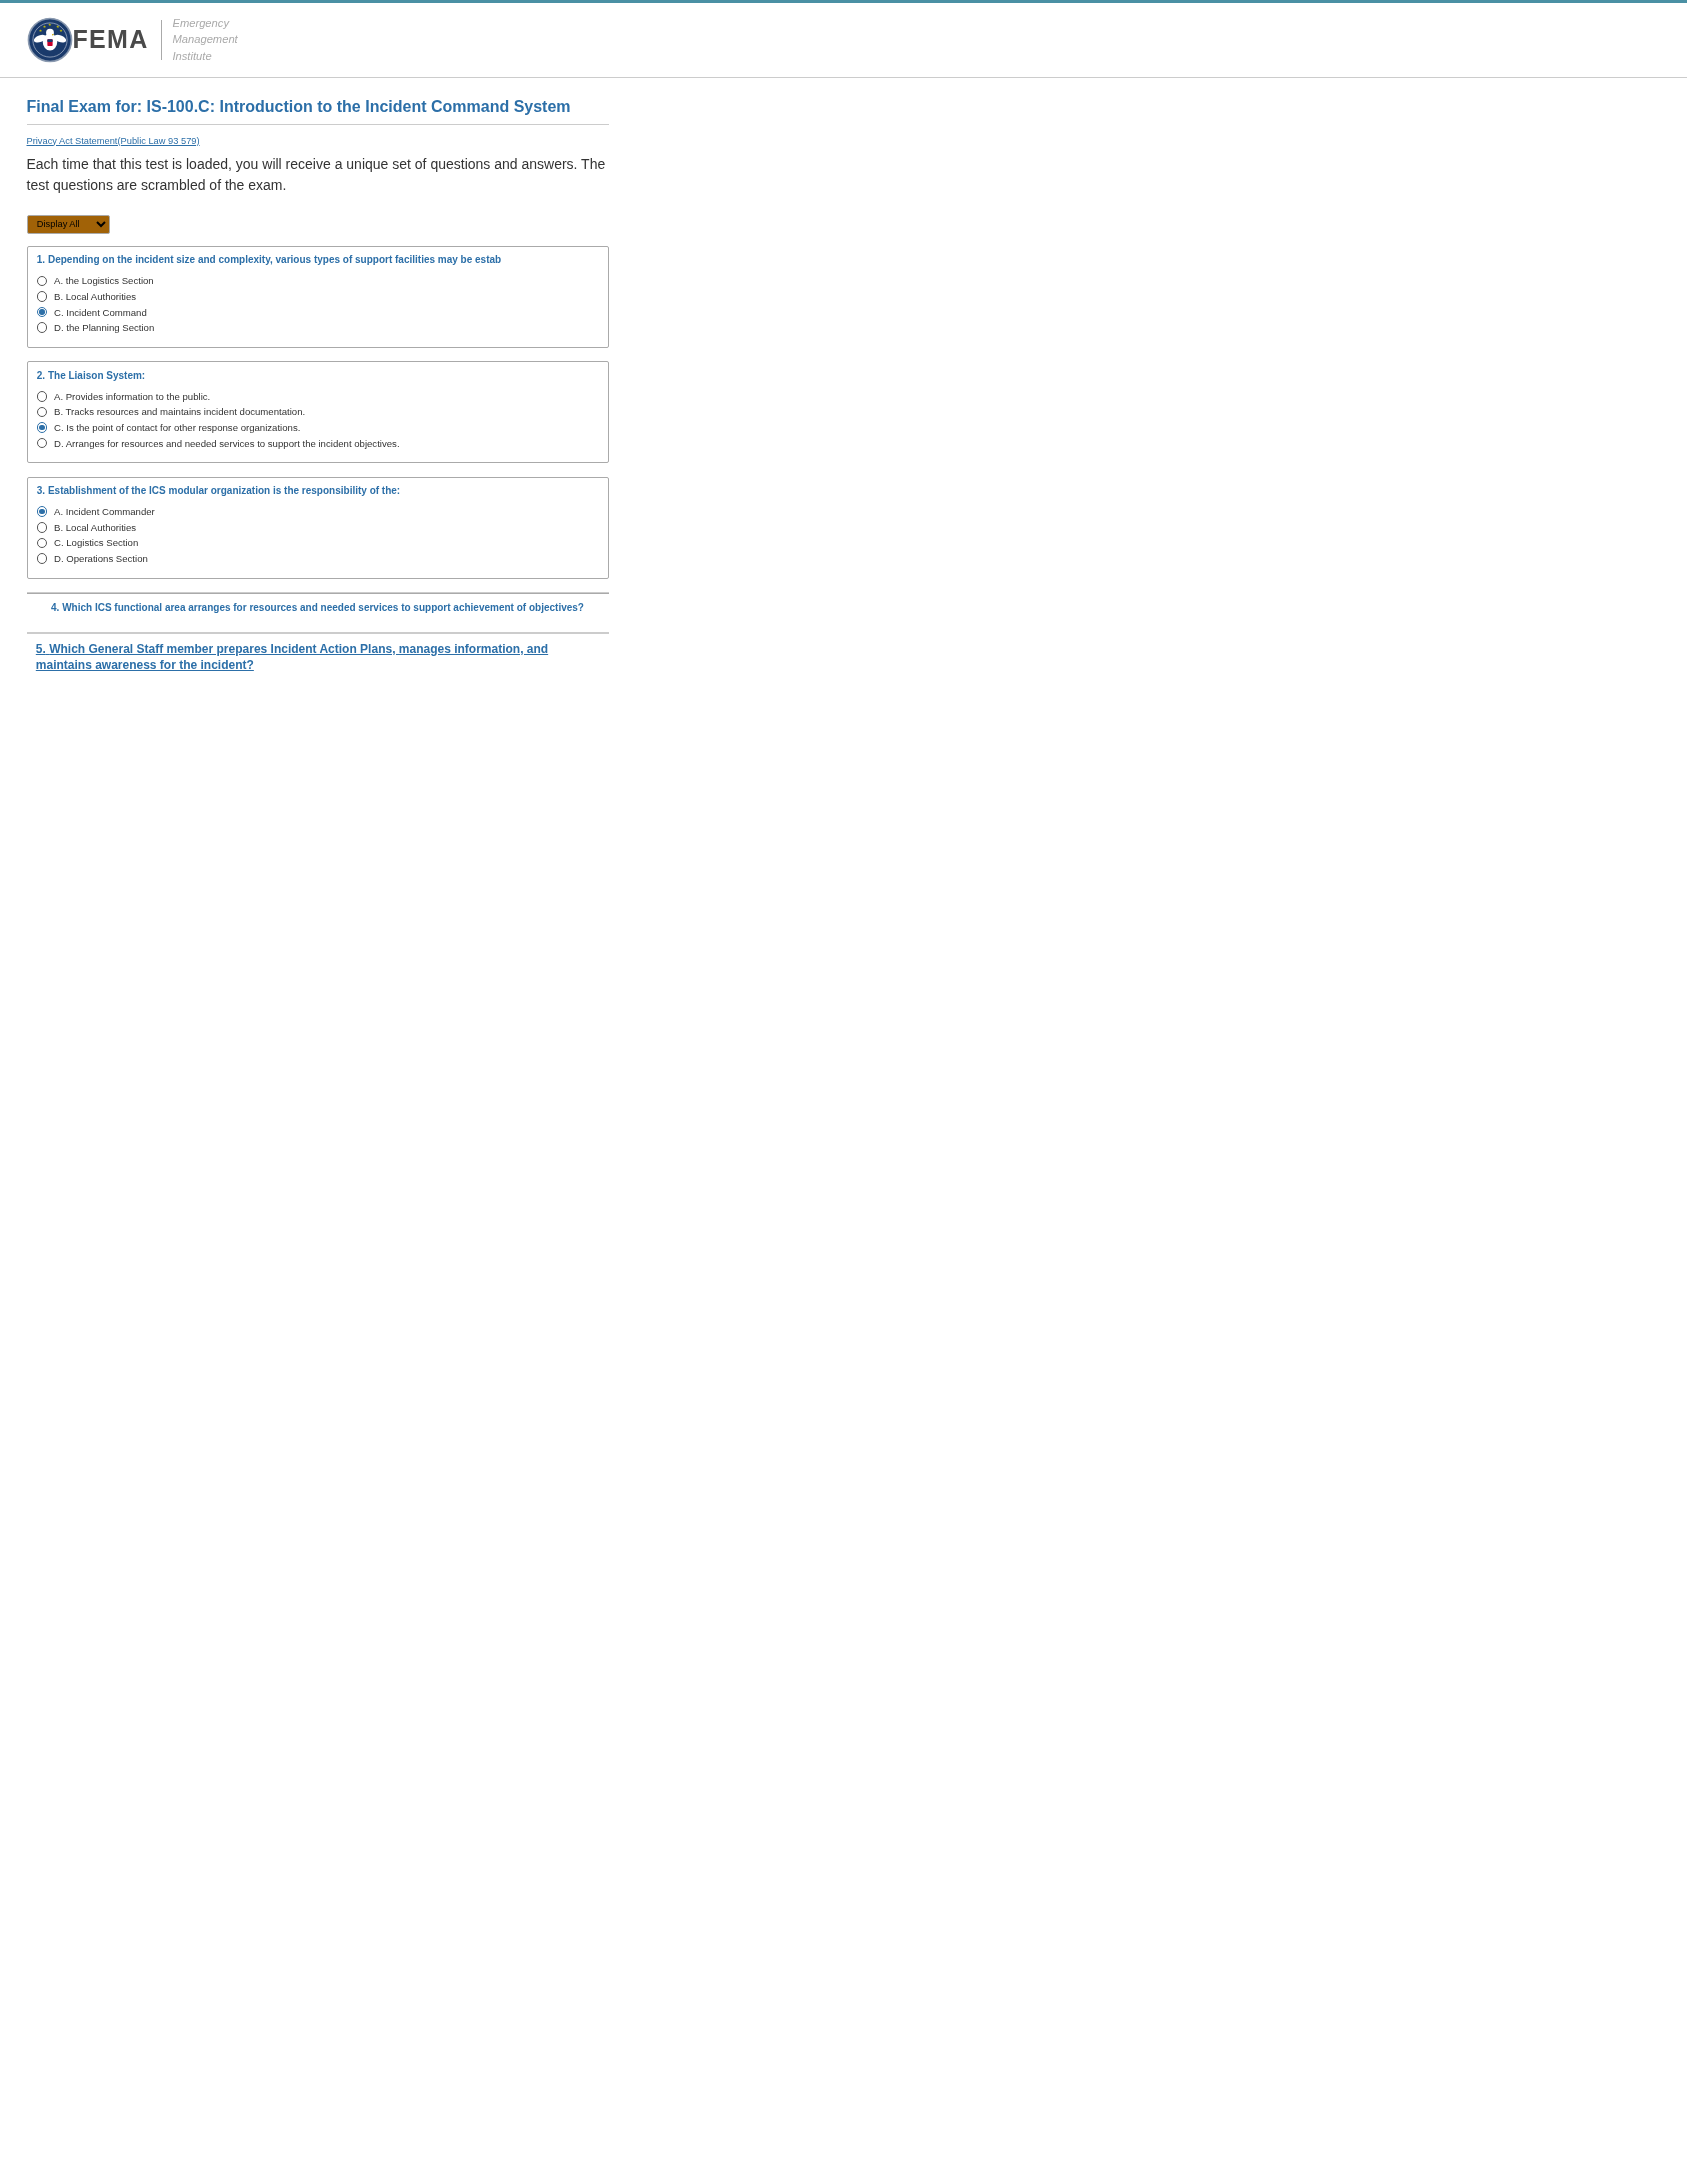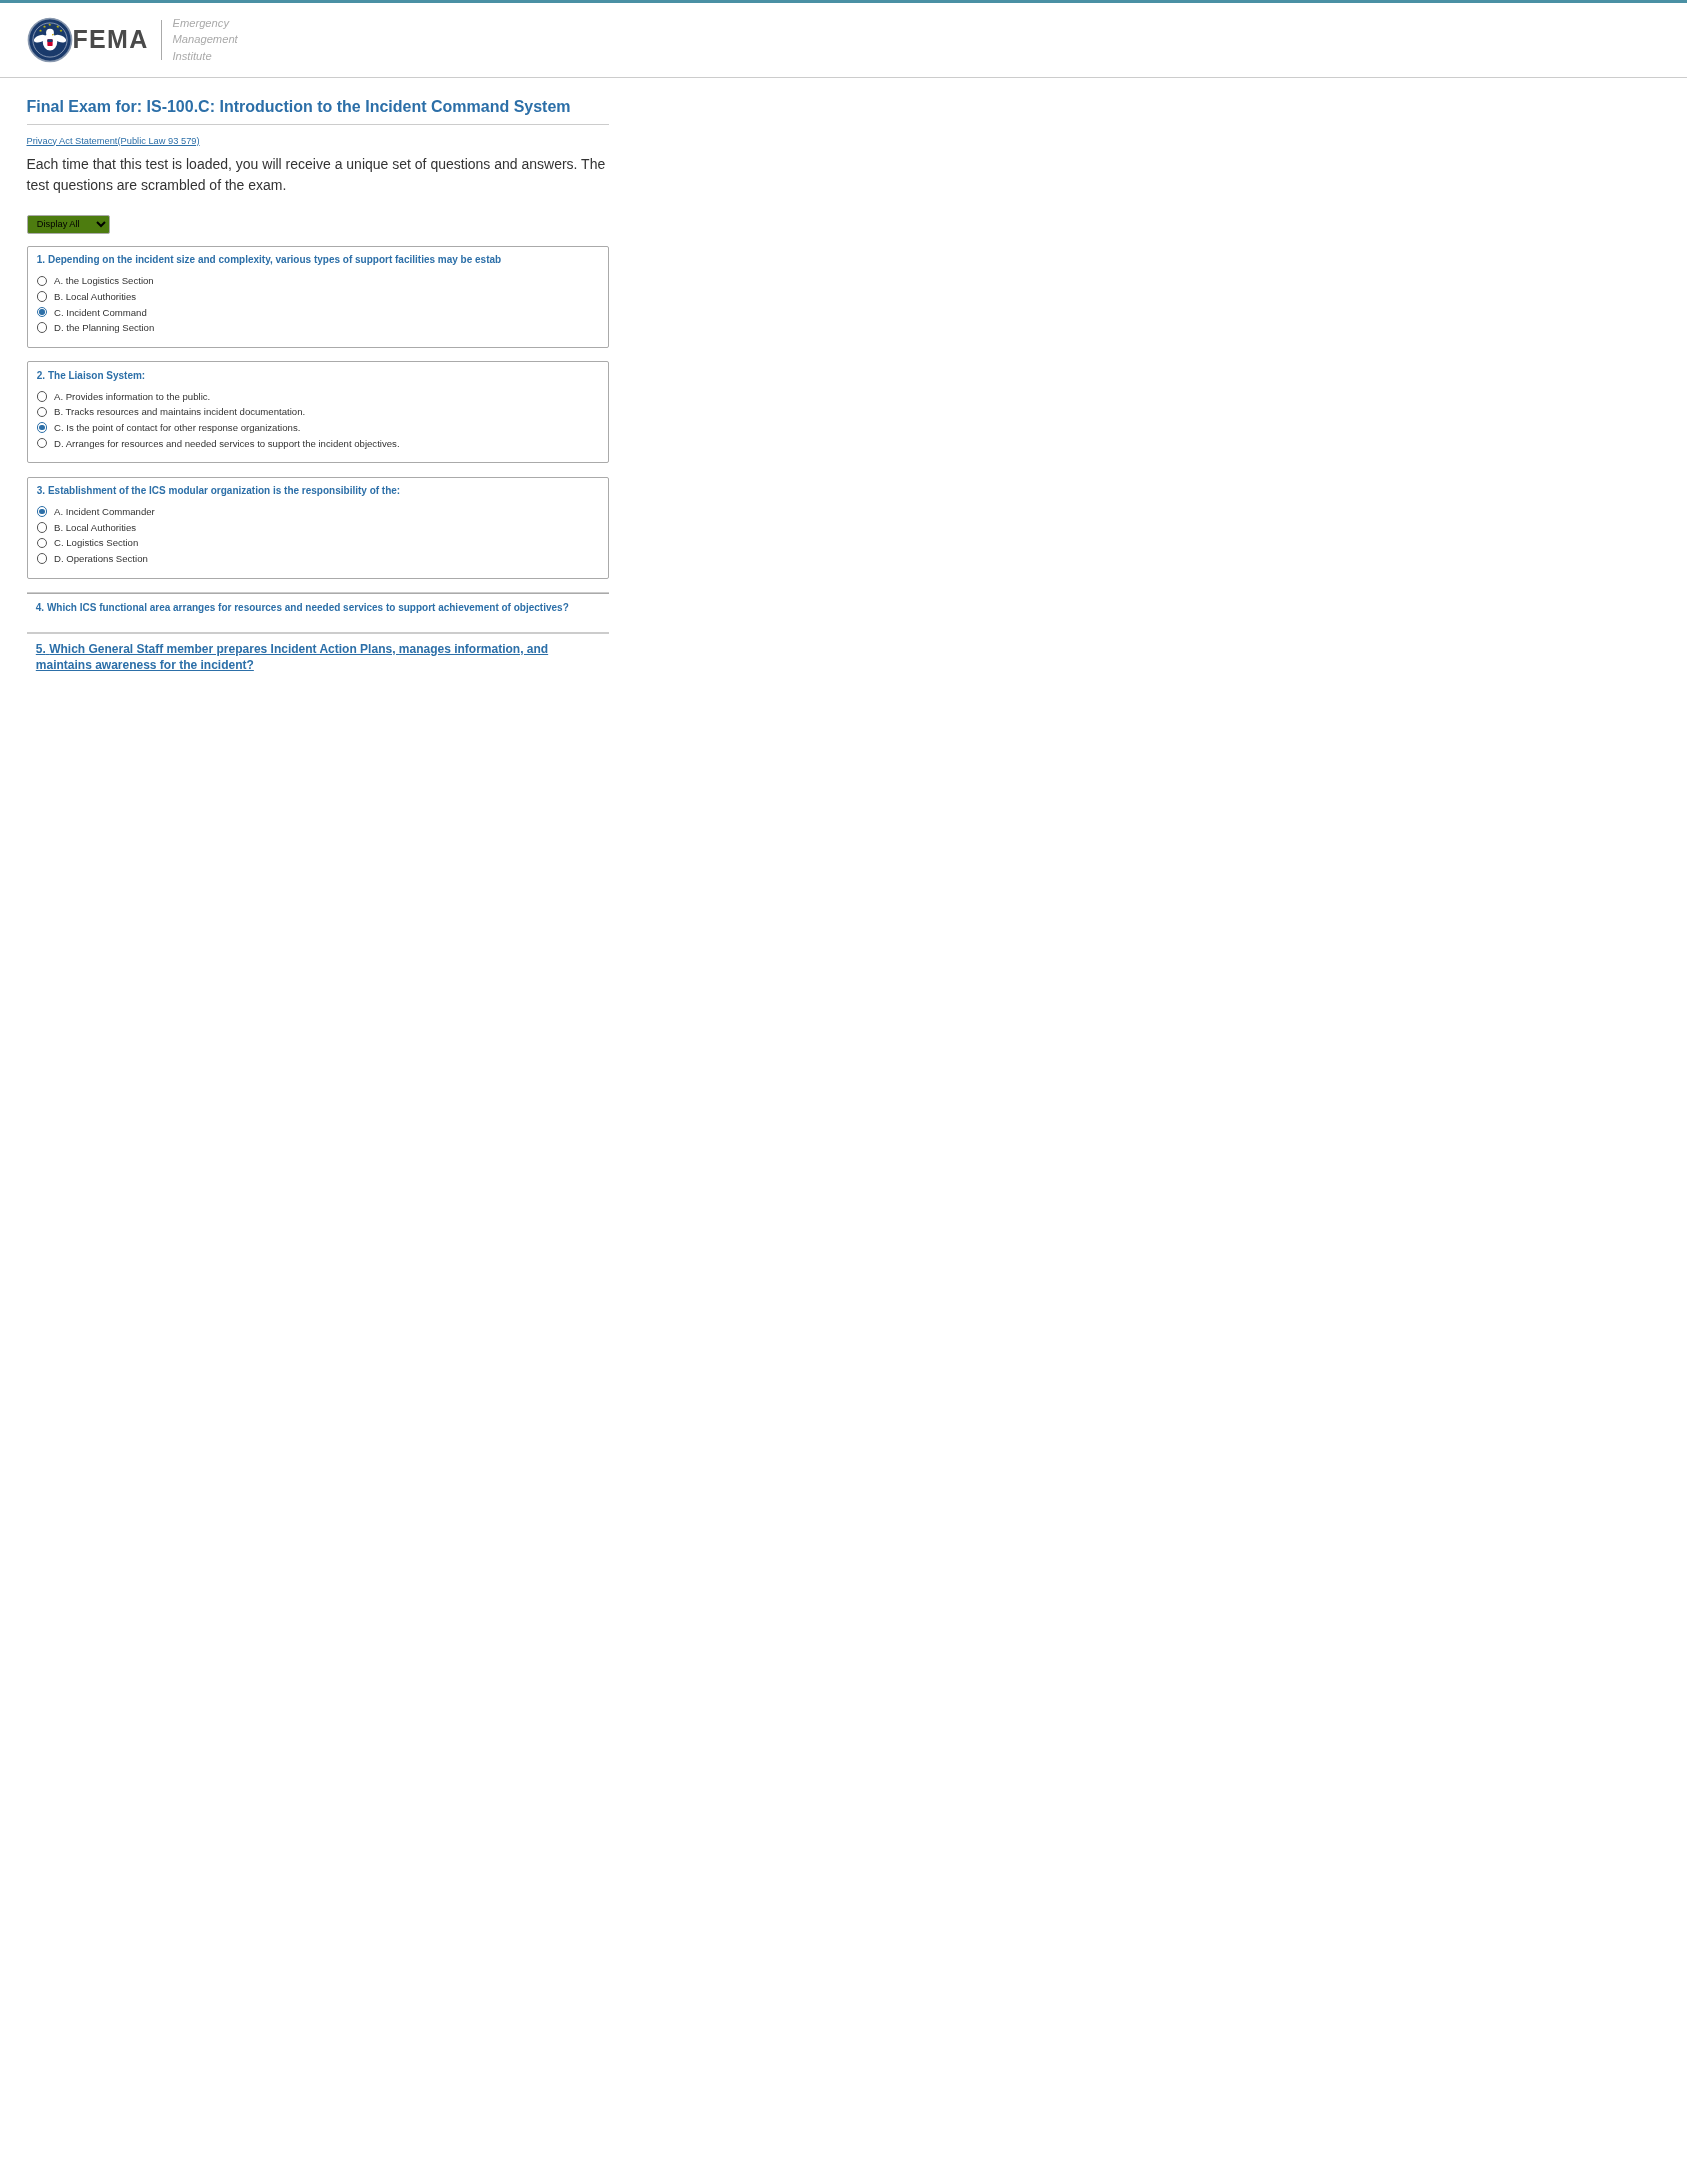--- a/index.html
+++ b/index.html
@@ -72,21 +72,21 @@
       line-height: 1.5;
     }
     .display-select-wrap {
       margin-bottom: 12px;
     }
     .display-select {
       padding: 2.6px 5.3px;
       font-size: 9.3px;
       border: 0.7px solid #aaa;
       border-radius: 2px;
-      background: #4d7c0f;
+      background: #a16207;
     }
     .question-block {
       border: 0.7px solid #aaa;
       border-radius: 2px;
       margin-bottom: 13.2px;
       padding: 0;
     }
     .question-header {
       padding: 6.6px 9.3px 4px 9.3px;
     }
@@ -132,20 +132,21 @@
       border-radius: 50%;
       background: #2c6fa8;
     }
     .q4-title {
       font-weight: bold;
       color: #2c6fa8;
       font-size: 10px;
       line-height: 1.4;
       padding: 6.6px 9.3px 4px 9.3px;
       border-top: 0.7px solid #aaa;
+      text-align: center;
     }
     .q5-title {
       font-weight: bold;
       color: #2c6fa8;
       font-size: 12px;
       line-height: 1.4;
       padding: 6.6px 9.3px 2.6px 9.3px;
       border-top: 0.7px solid #ccc;
       text-decoration: underline;
     }

